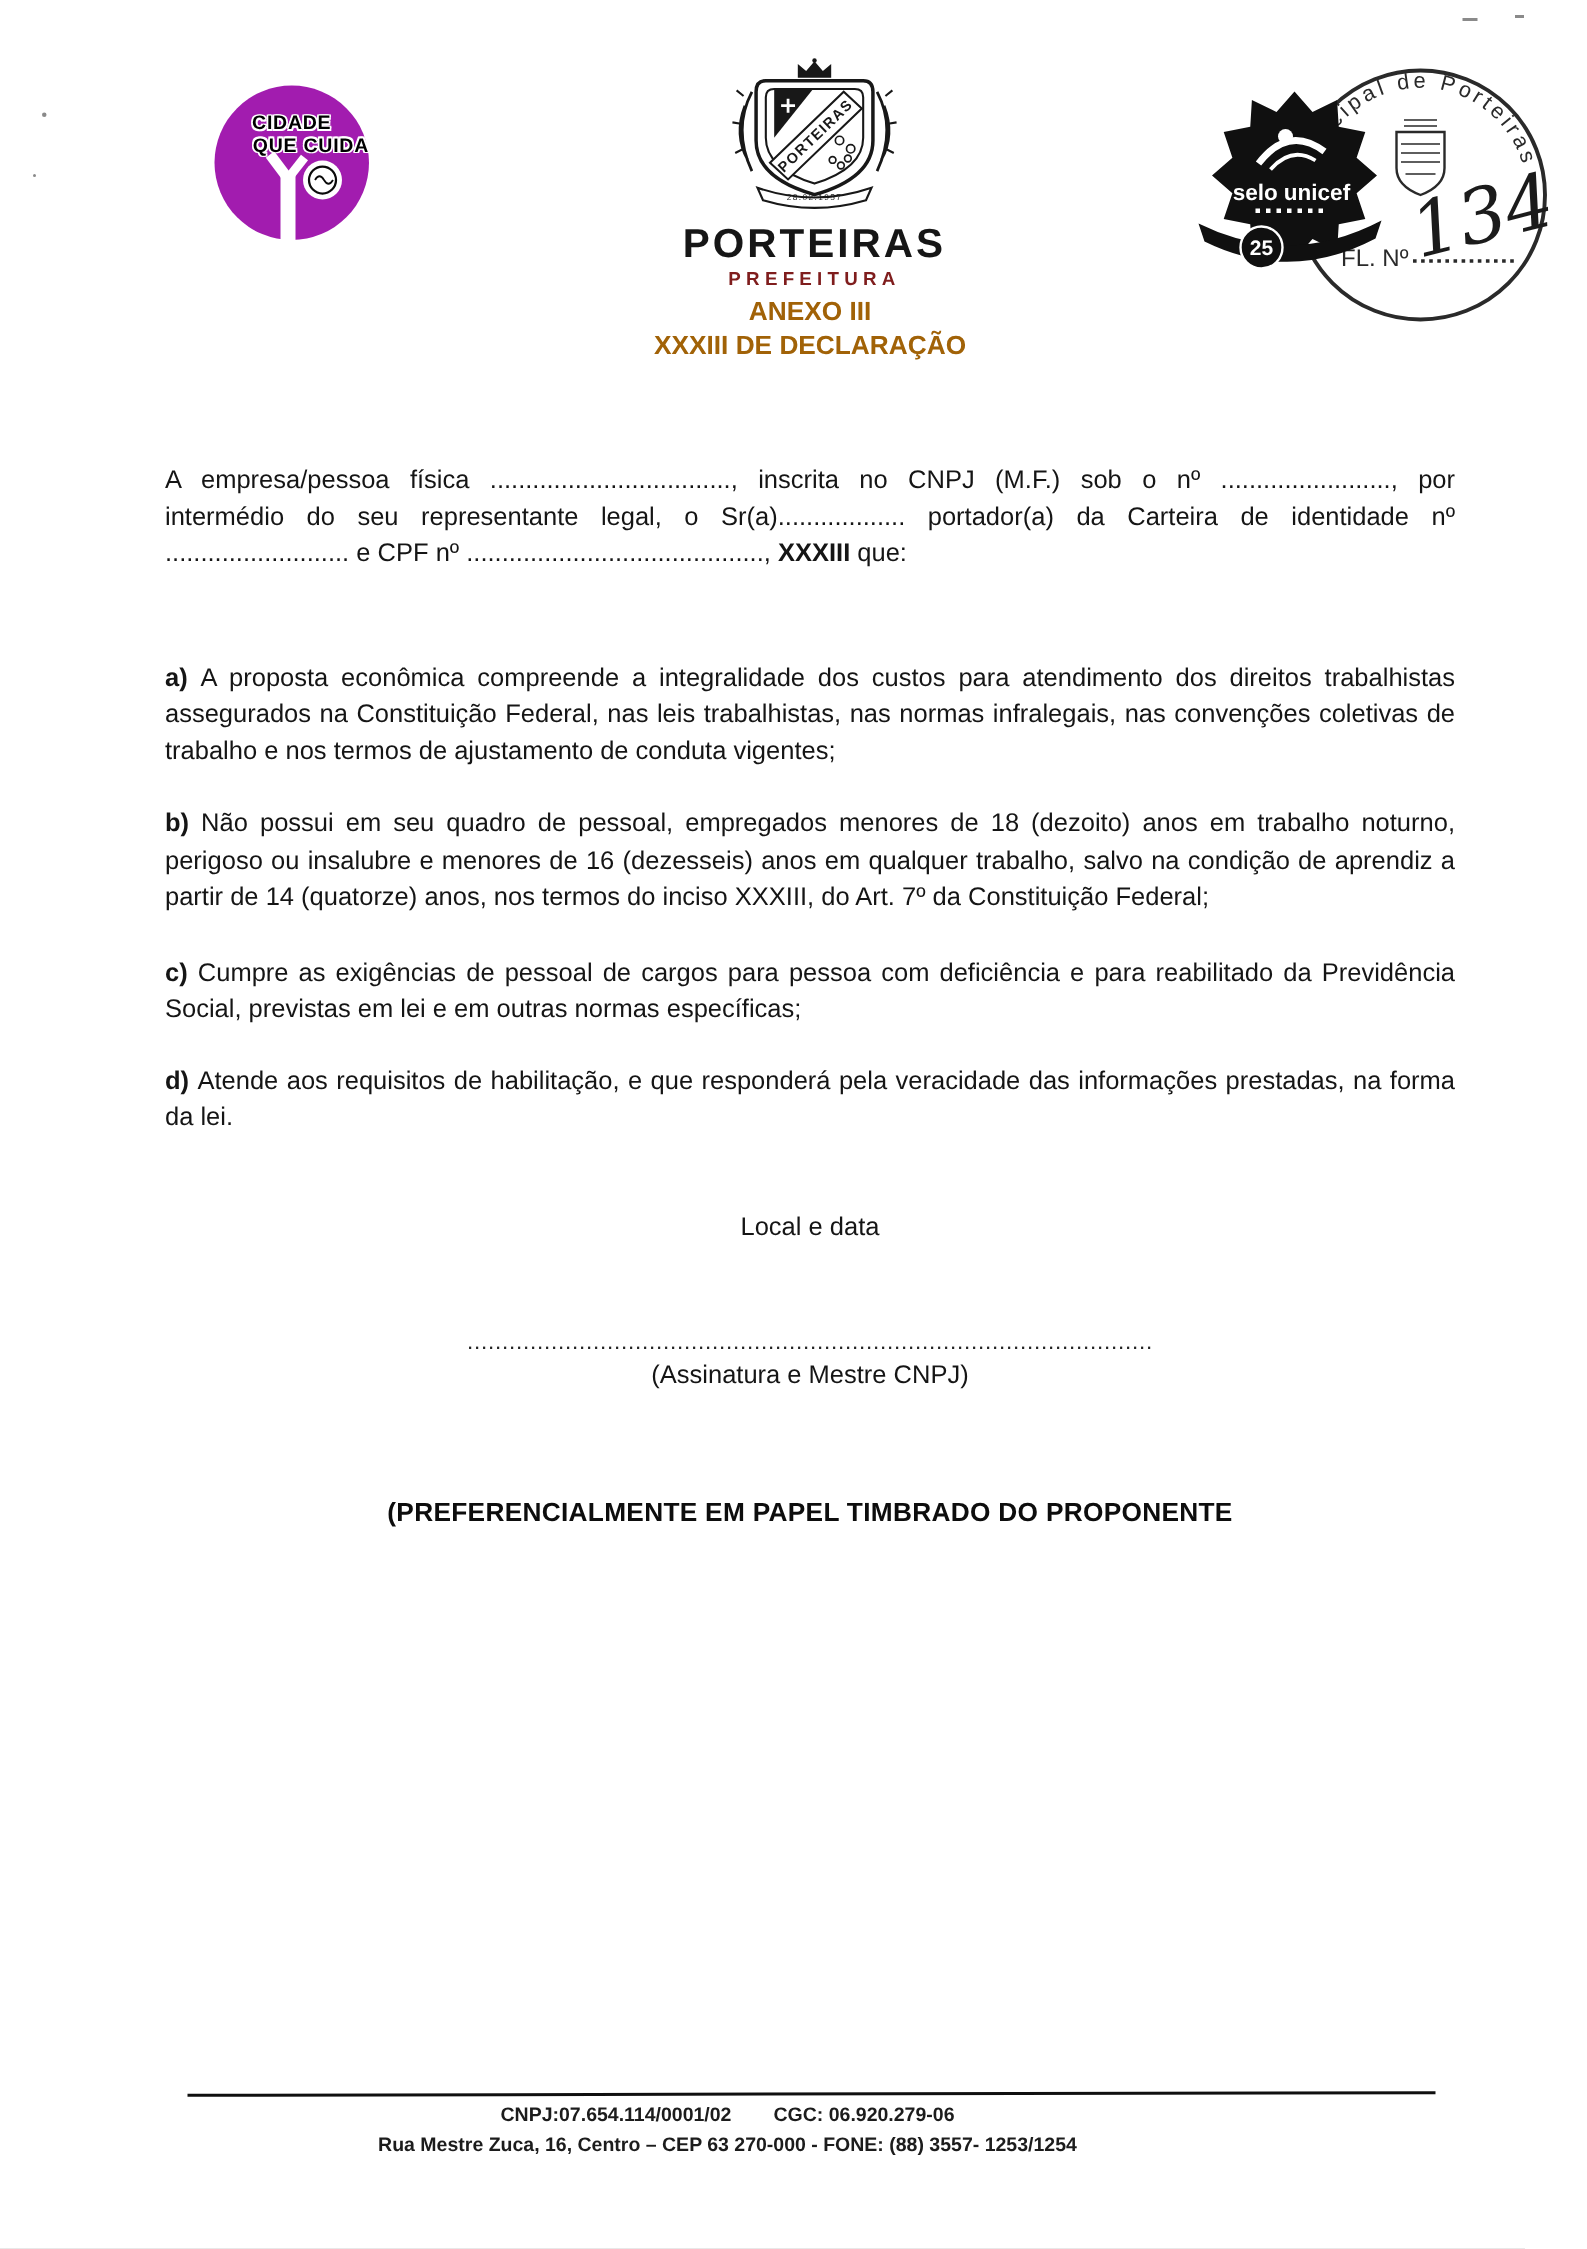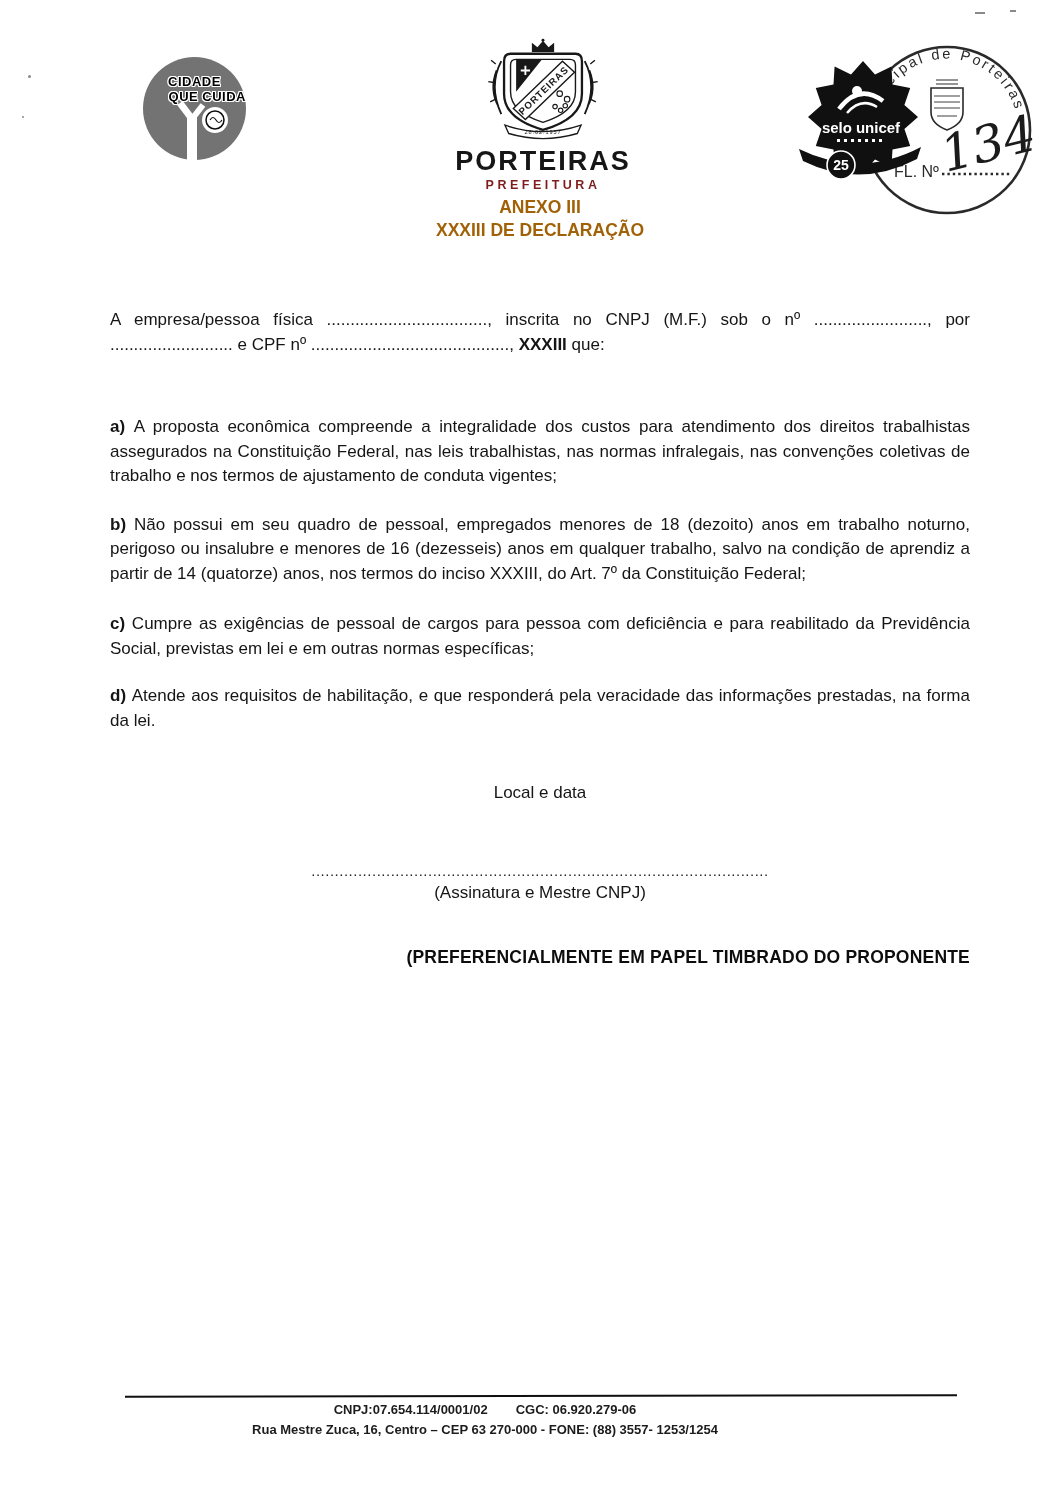--- a/index.html
+++ b/index.html
@@ -11,21 +11,21 @@
     font-family:"Liberation Sans", sans-serif;
     color:#111;
     overflow:hidden;
     margin:0 auto;
   }
 
   
   .badge-circle {
     position:absolute; left:143px; top:57px;
     width:103px; height:103px; border-radius:50%;
-    background:#737373;
+    background:#a21caf;
     text-decoration:underline;
   }
   .badge-text {
     position:absolute; width:100%; text-align:center;
     font-weight:bold; font-size:13px; letter-spacing:.5px;
     color:#000;
     text-shadow:-1px -1px 0 #fff,1px -1px 0 #fff,-1px 1px 0 #fff,1px 1px 0 #fff,0 -1px 0 #fff,0 1px 0 #fff,-1px 0 0 #fff,1px 0 0 #fff;
   }
   .badge-line1 { top:17px; }
   .badge-line2 { top:32px;text-align:right; }
@@ -55,21 +55,21 @@
   .plain-line { text-align:left; }
   .clause { text-align:justify; }
   .clause-a { margin-top:58px; }
   .clause-b { margin-top:24px; }
   .clause-c { margin-top:26px; }
   .clause-d { margin-top:23px; }
   .local-data { margin-top:48px; text-align:center; }
   .sig-block { margin-top:57px; text-align:center; }
   .sig-dots { letter-spacing:0.5px; font-size:15px; line-height:16px; color:#222; }
   .sig-caption { font-size:17px; margin-top:2px; }
-  .note { margin-top:40px; text-align:right; font-weight:bold; font-size:17.5px; letter-spacing:0.2px; color:#0d0d0d; }
+  .note { margin-top:66px; text-align:center; font-weight:bold; font-size:17.5px; letter-spacing:0.2px; color:#0d0d0d; }
 
   
   .footer-rule {
     position:absolute; left:125px; top:1395px; width:832px;
     border-top:2.5px solid #0f0f0f; transform:rotate(-0.12deg);
   }
   .footer-text {
     position:absolute; left:0; top:1400px; width:970px;
     text-align:center; font-size:13px; font-weight:bold; color:#1c1c1c;
     line-height:20px;
@@ -181,20 +181,21 @@
 
   <div class="doc-title">
     <div>ANEXO III</div>
     <div>XXXIII DE DECLARAÇÃO</div>
   </div>
 
   <div class="body-text">
 
     <div>
       <div class="just-line">A empresa/pessoa física .................................., inscrita no CNPJ (M.F.) sob o nº ........................, por</div>
+      <div class="just-line">intermédio do seu representante legal, o Sr(a).................. portador(a) da Carteira de identidade nº</div>
       <div class="plain-line"><span>.......................... e CPF nº .........................................., </span><b>XXXIII</b><span> que:</span></div>
     </div>
 
     <p class="clause clause-a"><b>a) </b><span>A proposta econômica compreende a integralidade dos custos para atendimento dos direitos trabalhistas assegurados na Constituição Federal, nas leis trabalhistas, nas normas infralegais, nas convenções coletivas de trabalho e nos termos de ajustamento de conduta vigentes;</span></p>
 
     <p class="clause clause-b"><b>b) </b><span>Não possui em seu quadro de pessoal, empregados menores de 18 (dezoito) anos em trabalho noturno, perigoso ou insalubre e menores de 16 (dezesseis) anos em qualquer trabalho, salvo na condição de aprendiz a partir de 14 (quatorze) anos, nos termos do inciso XXXIII, do Art. 7º da Constituição Federal;</span></p>
 
     <p class="clause clause-c"><b>c) </b><span>Cumpre as exigências de pessoal de cargos para pessoa com deficiência e para reabilitado da Previdência Social, previstas em lei e em outras normas específicas;</span></p>
 
     <p class="clause clause-d"><b>d) </b><span>Atende aos requisitos de habilitação, e que responderá pela veracidade das informações prestadas, na forma da lei.</span></p>

